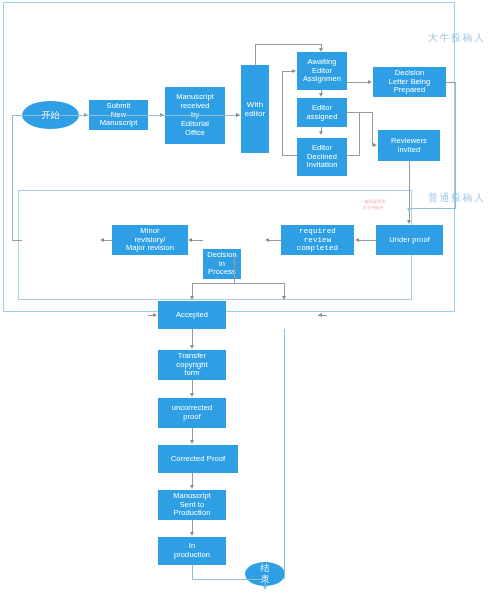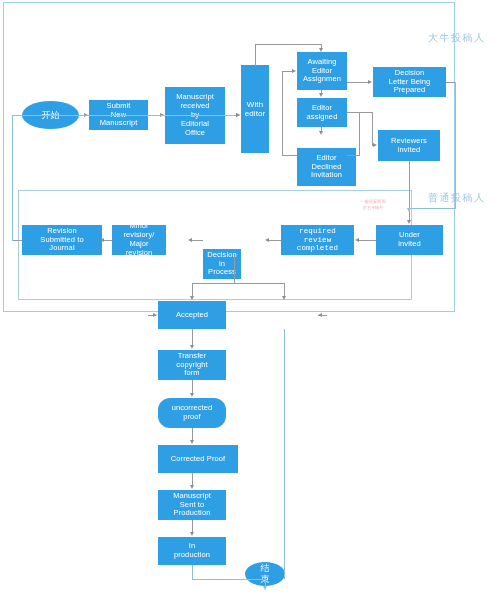--- a/index.html
+++ b/index.html
@@ -114,42 +114,41 @@
   <div class="node" style="left:89px; top:100px; width:59px; height:30px;">Submit New Manuscript</div>
 
   <div class="node" style="left:165px; top:87px; width:60px; height:57px;">Manuscript received by Editorial Office</div>
 
   <div class="node tall" style="left:241px; top:65px; width:28px; height:88px;">With editor</div>
 
   <div class="node" style="left:297px; top:52px; width:50px; height:38px;">Awaiting Editor Assignmen</div>
 
   <div class="node" style="left:297px; top:98px; width:50px; height:29px;">Editor assigned</div>
 
-  <div class="node" style="left:297px; top:148px; width:59px; height:38px;">Editor Declined Invitation</div>
+  <div class="node" style="left:297px; top:138px; width:50px; height:38px;">Editor Declined Invitation</div>
 
   <div class="node" style="left:373px; top:67px; width:73px; height:30px;">Decision Letter Being Prepared</div>
 
   <div class="node" style="left:378px; top:130px; width:62px; height:31px;">Reviewers invited</div>
 
-  <div class="node" style="left:376px; top:225px; width:67px; height:30px;">Under invited</div>
+  <div class="node" style="left:376px; top:225px; width:67px; height:30px;">Under proof</div>
 
   <div class="node" style="left:281px; top:225px; width:73px; height:30px;font-family:Liberation Mono, monospace;">required review completed</div>
 
   <div class="node" style="left:203px; top:225px; width:38px; height:30px;margin-top:24px;">Decision in Process</div>
 
-  <div class="node" style="left:112px; top:225px; width:54px; height:30px;">Minor revisiory/ Major revision</div>
-
-  <div class="node" style="left:22px; top:225px; width:80px; height:30px;">Revision Submitted to Journal</div>
+  <div class="node" style="left:112px; top:225px; width:76px; height:30px;">Minor revisiory/ Major revision</div>
+
 
   <div class="node" style="left:158px; top:301px; width:68px; height:28px;">Accepted</div>
 
 
   <div class="node" style="left:158px; top:350px; width:68px; height:30px;">Transfer copyright form</div>
 
-  <div class="node" style="left:158px; top:398px; width:68px; height:30px;border-radius:12px;">uncorrected proof</div>
+  <div class="node" style="left:158px; top:398px; width:68px; height:30px;">uncorrected proof</div>
 
   <div class="node" style="left:158px; top:445px; width:80px; height:28px;">Corrected Proof</div>
 
   <div class="node" style="left:158px; top:490px; width:68px; height:30px;">Manuscript Sent to Production</div>
 
   <div class="node" style="left:158px; top:537px; width:68px; height:28px;">In production</div>
 
   <div class="node terminator" style="left:245px; top:562px; width:40px; height:24px;">结束</div>
 
   <div class="ln h" style="left:79px; top:115px; width:6px;"></div>

